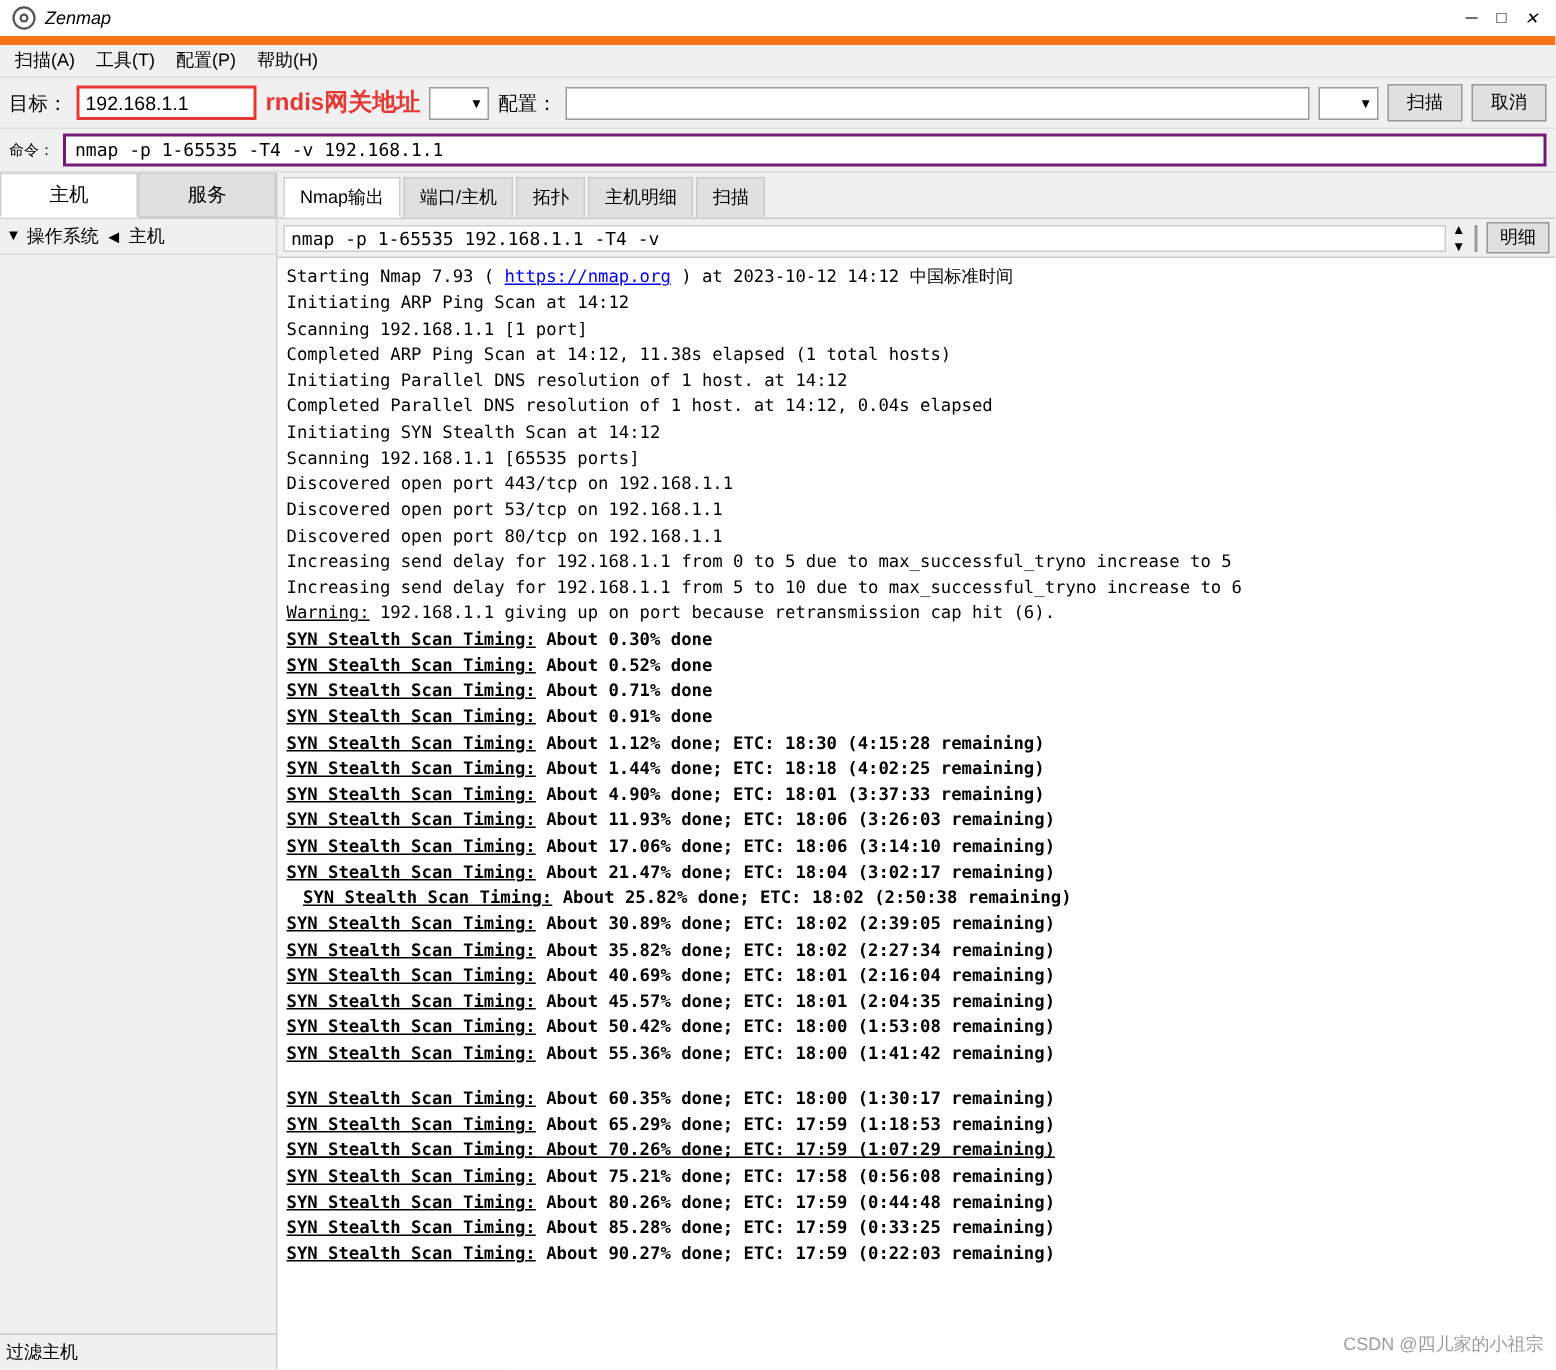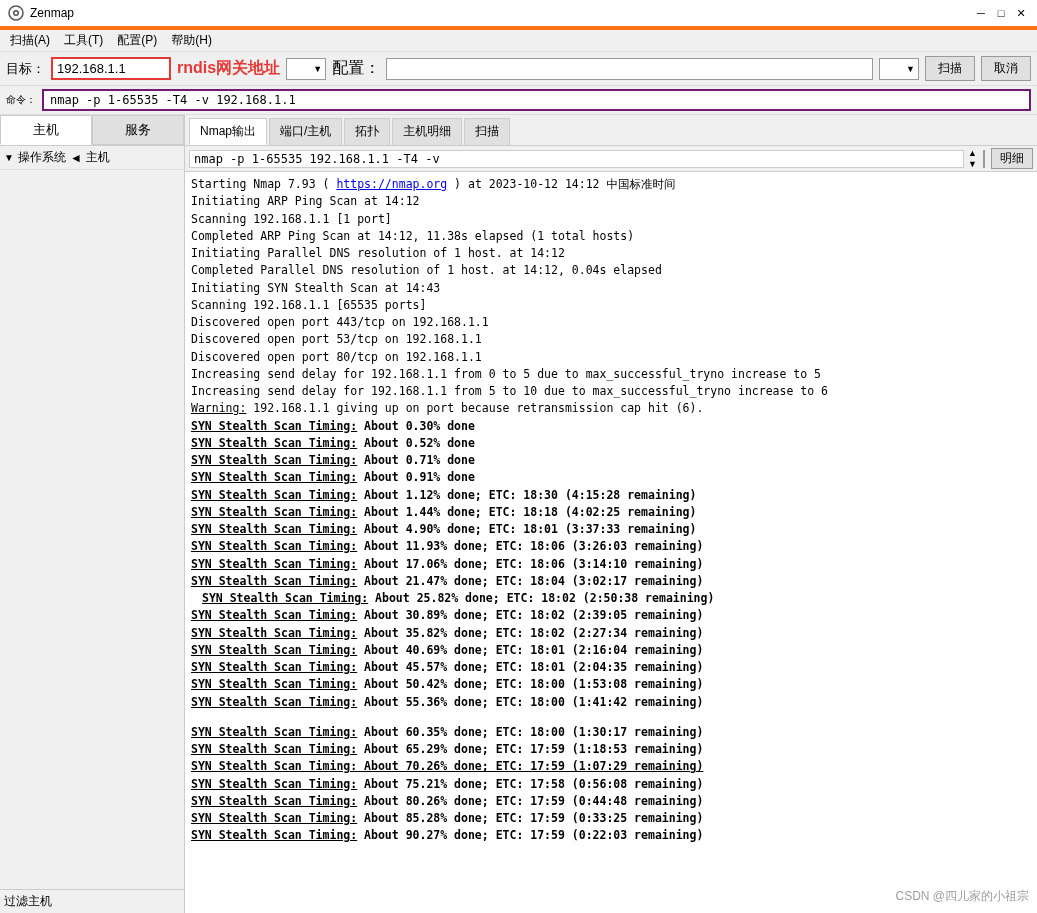--- a/index.html
+++ b/index.html
@@ -17,22 +17,23 @@
       background: #f0f0f0;
       display: flex;
       flex-direction: column;
     }
     .title-bar {
       background: #fff;
       height: 30px;
       display: flex;
       align-items: center;
       padding: 0 8px;
-      border-bottom: 4px solid #f97316;
+      border-bottom: 6px solid #f97316;
       justify-content: space-between;
+      font-style: italic;
     }
     .title-bar-left {
       display: flex;
       align-items: center;
       gap: 6px;
     }
     .title-bar-controls {
       display: flex;
       gap: 4px;
     }
@@ -101,21 +102,21 @@
       display: inline-flex;
       align-items: center;
     }
     .dropdown-arrow {
       position: absolute;
       right: 4px;
       font-size: 9px;
       pointer-events: none;
     }
     .config-label {
-      font-size: 16px;
+      font-size: 13px;
     }
     .config-input {
       border: 1px solid #999;
       padding: 2px 4px;
       font-size: 12px;
       background: #fff;
       flex: 1;
       height: 22px;
     }
     .scan-btn {
@@ -397,21 +398,21 @@
         </div>
 
         <div class="output-scroll" id="output-container">
 
         <div class="output-line">Starting Nmap 7.93 ( <span class="link-text">https://nmap.org</span> ) at 2023-10-12 14:12 中国标准时间</div>
             <div class="output-line">Initiating ARP Ping Scan at 14:12</div>
             <div class="output-line">Scanning 192.168.1.1 [1 port]</div>
             <div class="output-line">Completed ARP Ping Scan at 14:12, 11.38s elapsed (1 total hosts)</div>
             <div class="output-line">Initiating Parallel DNS resolution of 1 host. at 14:12</div>
             <div class="output-line">Completed Parallel DNS resolution of 1 host. at 14:12, 0.04s elapsed</div>
-            <div class="output-line">Initiating SYN Stealth Scan at 14:43</div>
+            <div class="output-line">Initiating SYN Stealth Scan at 14:12</div>
             <div class="output-line">Scanning 192.168.1.1 [65535 ports]</div>
             <div class="output-line">Discovered open port 443/tcp on 192.168.1.1</div>
             <div class="output-line">Discovered open port 53/tcp on 192.168.1.1</div>
             <div class="output-line">Discovered open port 80/tcp on 192.168.1.1</div>
             <div class="output-line">Increasing send delay for 192.168.1.1 from 0 to 5 due to max_successful_tryno increase to 5</div>
             <div class="output-line">Increasing send delay for 192.168.1.1 from 5 to 10 due to max_successful_tryno increase to 6</div>
             <div class="output-line"><span style="text-decoration: underline;">Warning:</span> 192.168.1.1 giving up on port because retransmission cap hit (6).</div>
             <div class="output-line" style="font-weight: bold;"><span class="underline-bold">SYN Stealth Scan Timing:</span> About 0.30% done</div>
             <div class="output-line" style="font-weight: bold;"><span class="underline-bold">SYN Stealth Scan Timing:</span> About 0.52% done</div>
             <div class="output-line" style="font-weight: bold;"><span class="underline-bold">SYN Stealth Scan Timing:</span> About 0.71% done</div>

